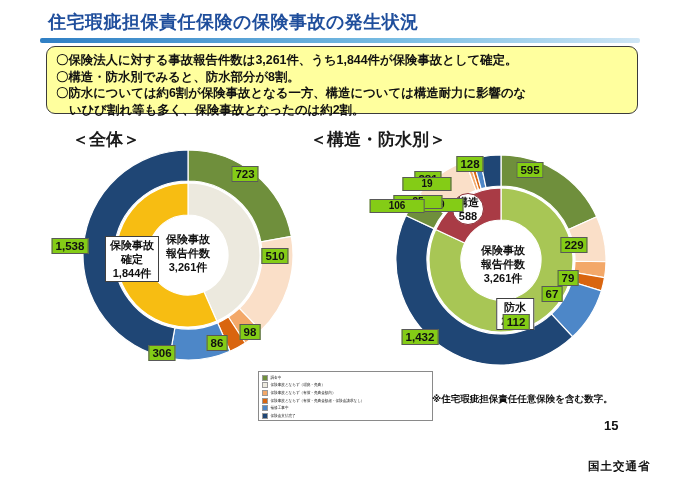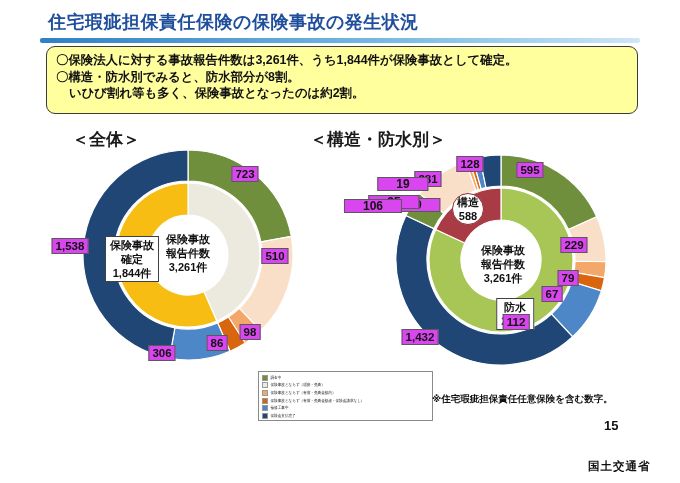--- a/index.html
+++ b/index.html
@@ -36,26 +36,26 @@
   }
   #head-left{left:72px;top:128px;}
   #head-right{left:310px;top:128px;}
   
   .chart{position:absolute;}
   #chart-left{left:48px;top:142px;width:280px;height:230px;}
   #chart-right{left:368px;top:142px;width:280px;height:230px;}
   .donut-svg{display:block;}
   
   .vbox{
-    position:absolute;background:#d946ef;border:1.2px solid #595959;
+    position:absolute;background:#84cc16;border:1.2px solid #595959;
     font-size:11.5px;color:#111;font-weight:bold;
     padding:0px 3px;line-height:14px;white-space:nowrap;
     transform:translate(-50%,-50%);
   }
-  .vbox.sm{font-size:12px;padding:0 18px;line-height:12px;}
+  .vbox.sm{font-size:10px;padding:0 18px;line-height:12px;margin-left:24px;}
   
   .center-lbl{
     position:absolute;transform:translate(-50%,-50%);text-align:center;
     font-size:11px;font-weight:bold;color:#111;line-height:14px;white-space:nowrap;
   }
   .cat-lbl{
     position:absolute;transform:translate(-50%,-50%);text-align:center;
     background:#fff;border:1.3px solid #404040;
     font-size:11px;font-weight:bold;color:#111;line-height:14px;
     padding:1px 4px;white-space:nowrap;
@@ -91,20 +91,21 @@
 <body>
 
 <div id="title-bar">
   <div id="title-text">住宅瑕疵担保責任保険の保険事故の発生状況</div>
   <div id="title-rule"></div>
 </div>
 
 <div id="callout">
   <div class="cl-line">〇保険法人に対する事故報告件数は3,261件、うち1,844件が保険事故として確定。</div>
   <div class="cl-line">〇構造・防水別でみると、防水部分が8割。</div>
+  <div class="cl-line">〇防水については約6割が保険事故となる一方、構造については構造耐力に影響のな</div>
   <div class="cl-line indent">いひび割れ等も多く、保険事故となったのは約2割。</div>
 </div>
 
 <div class="sect-head" id="head-left">＜全体＞</div>
 <div class="sect-head" id="head-right">＜構造・防水別＞</div>
 
 <div class="chart" id="chart-left">
   <svg class="donut-svg" width="280" height="230" viewBox="0 0 280 230">
     <g id="left-outer">
         <path d="M 140 8 A 105 105 0 0 1 243.3457295878273 94.43497438839165 L 212.83413323332593 99.91607718800935 A 74 74 0 0 0 140 39 Z" fill="#6f8f3c" stroke="#ffffff" stroke-width="1.2"></path>

